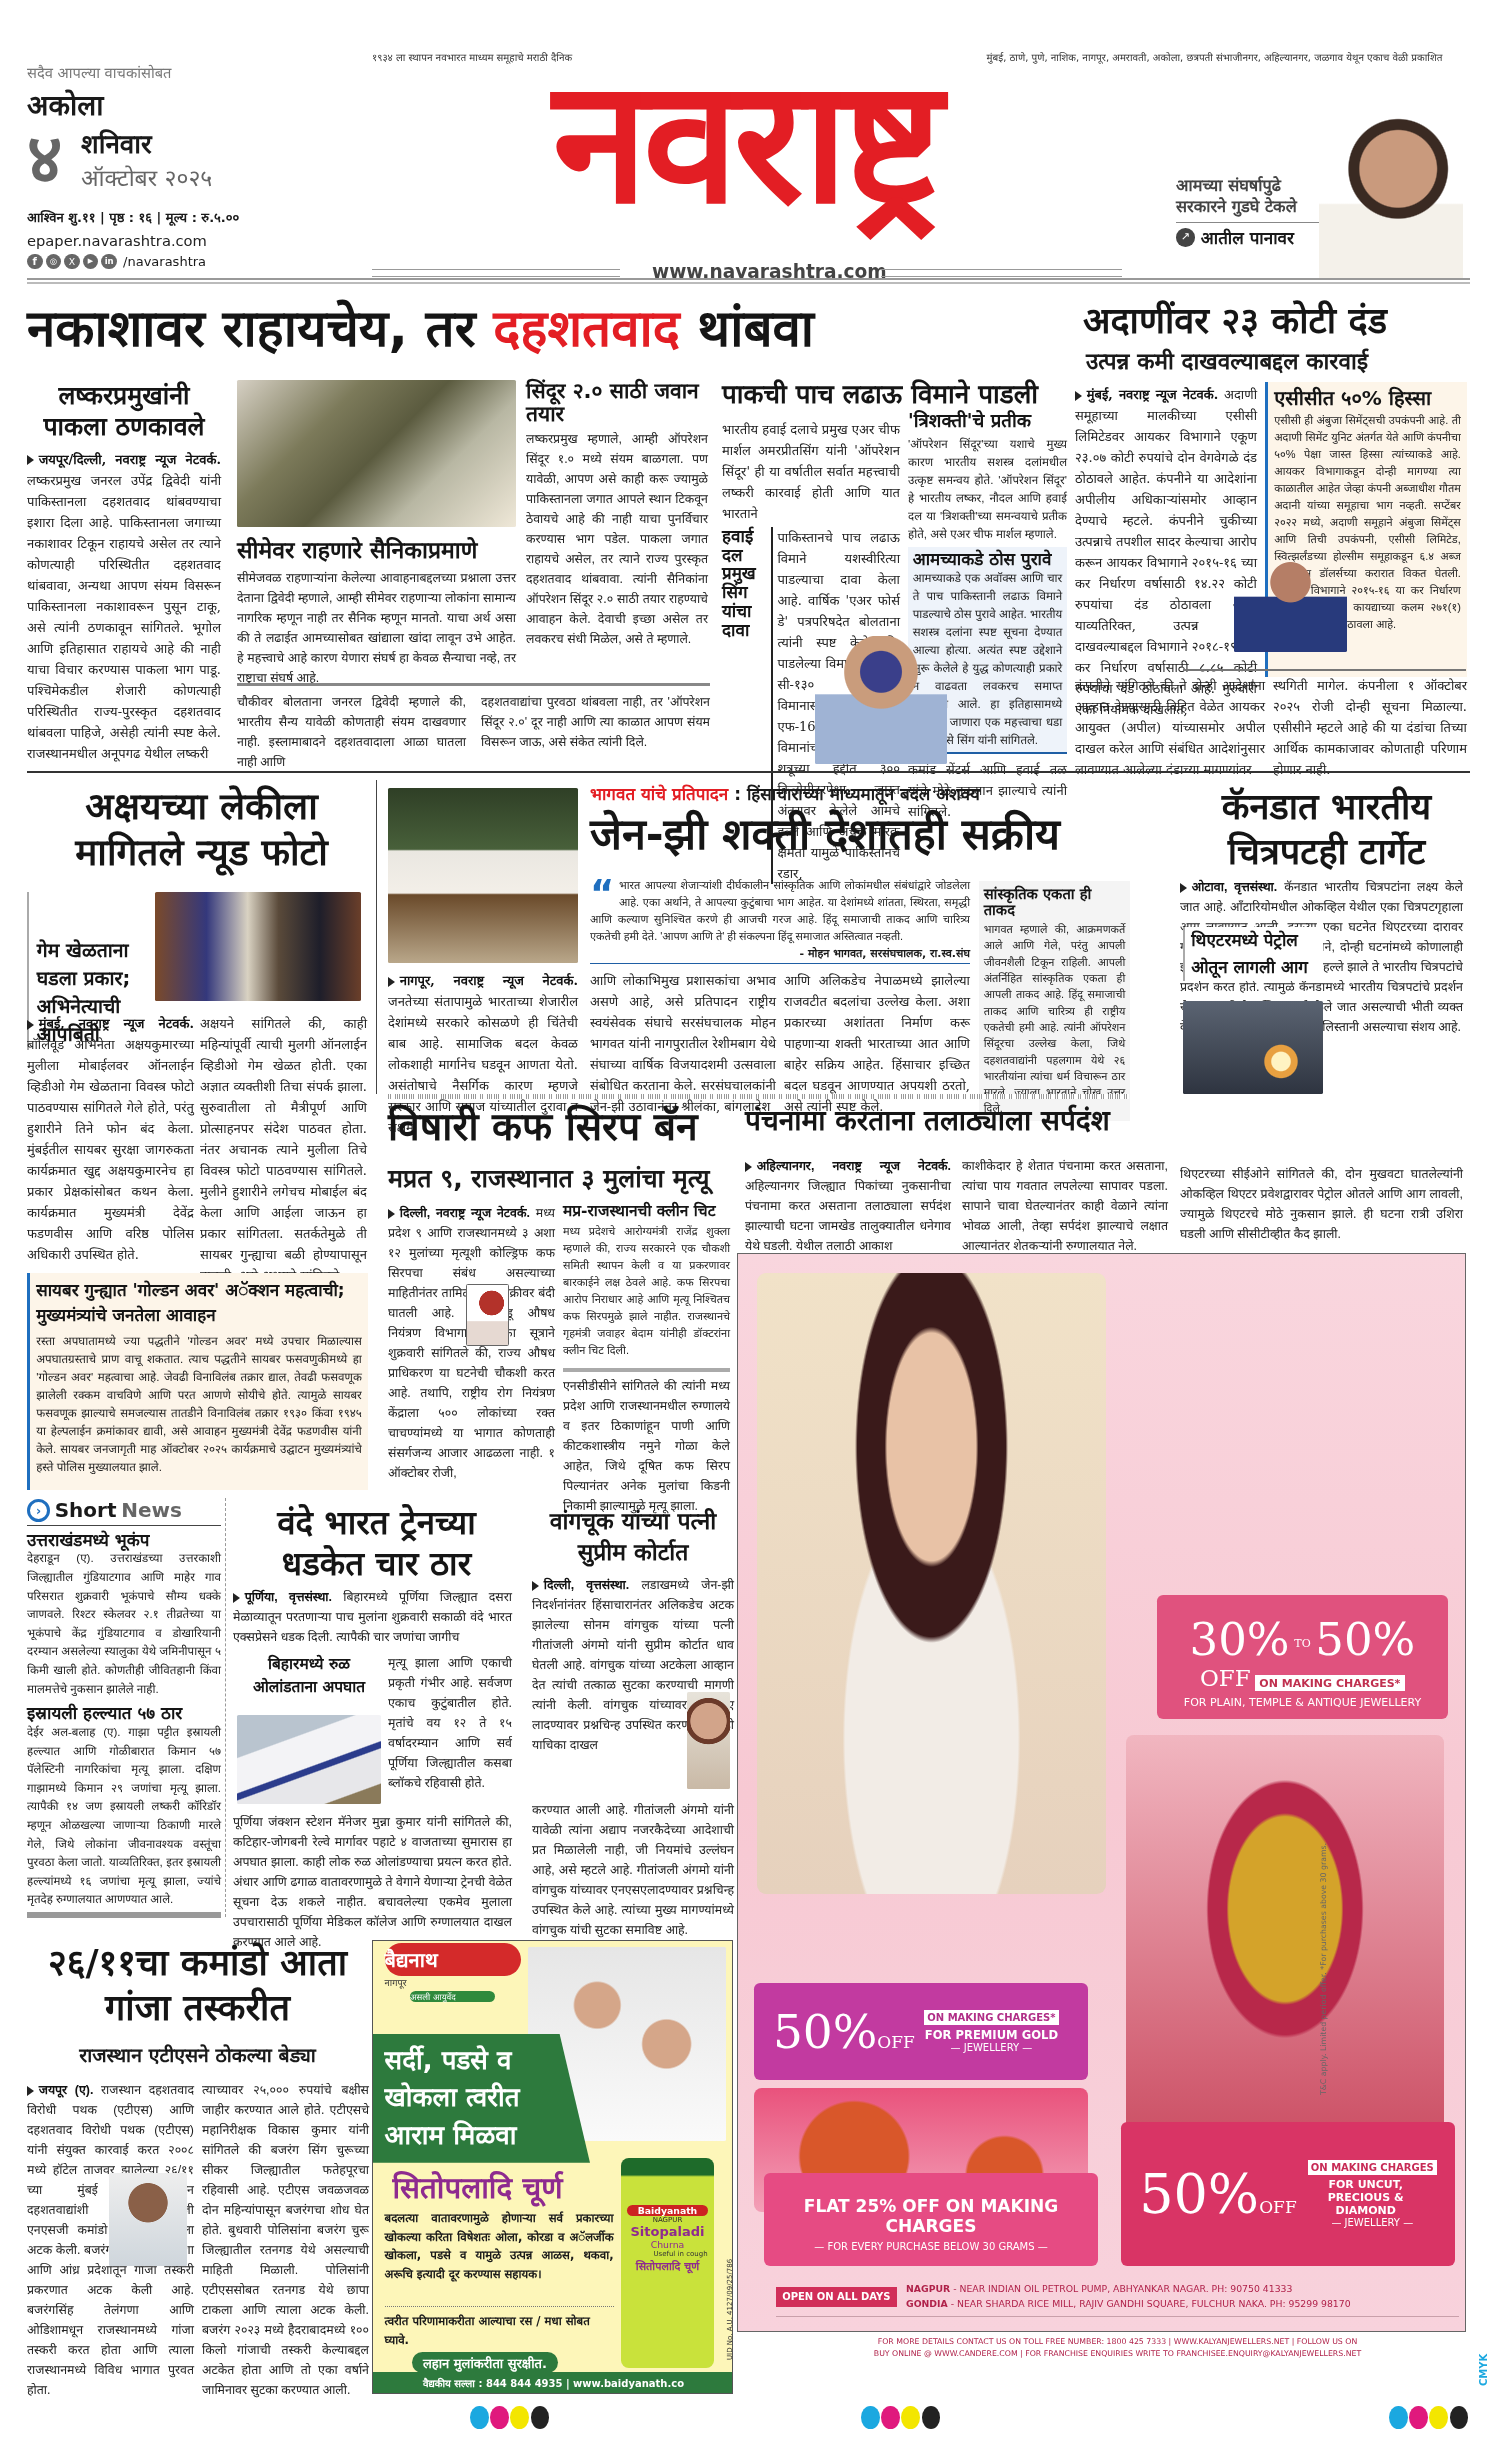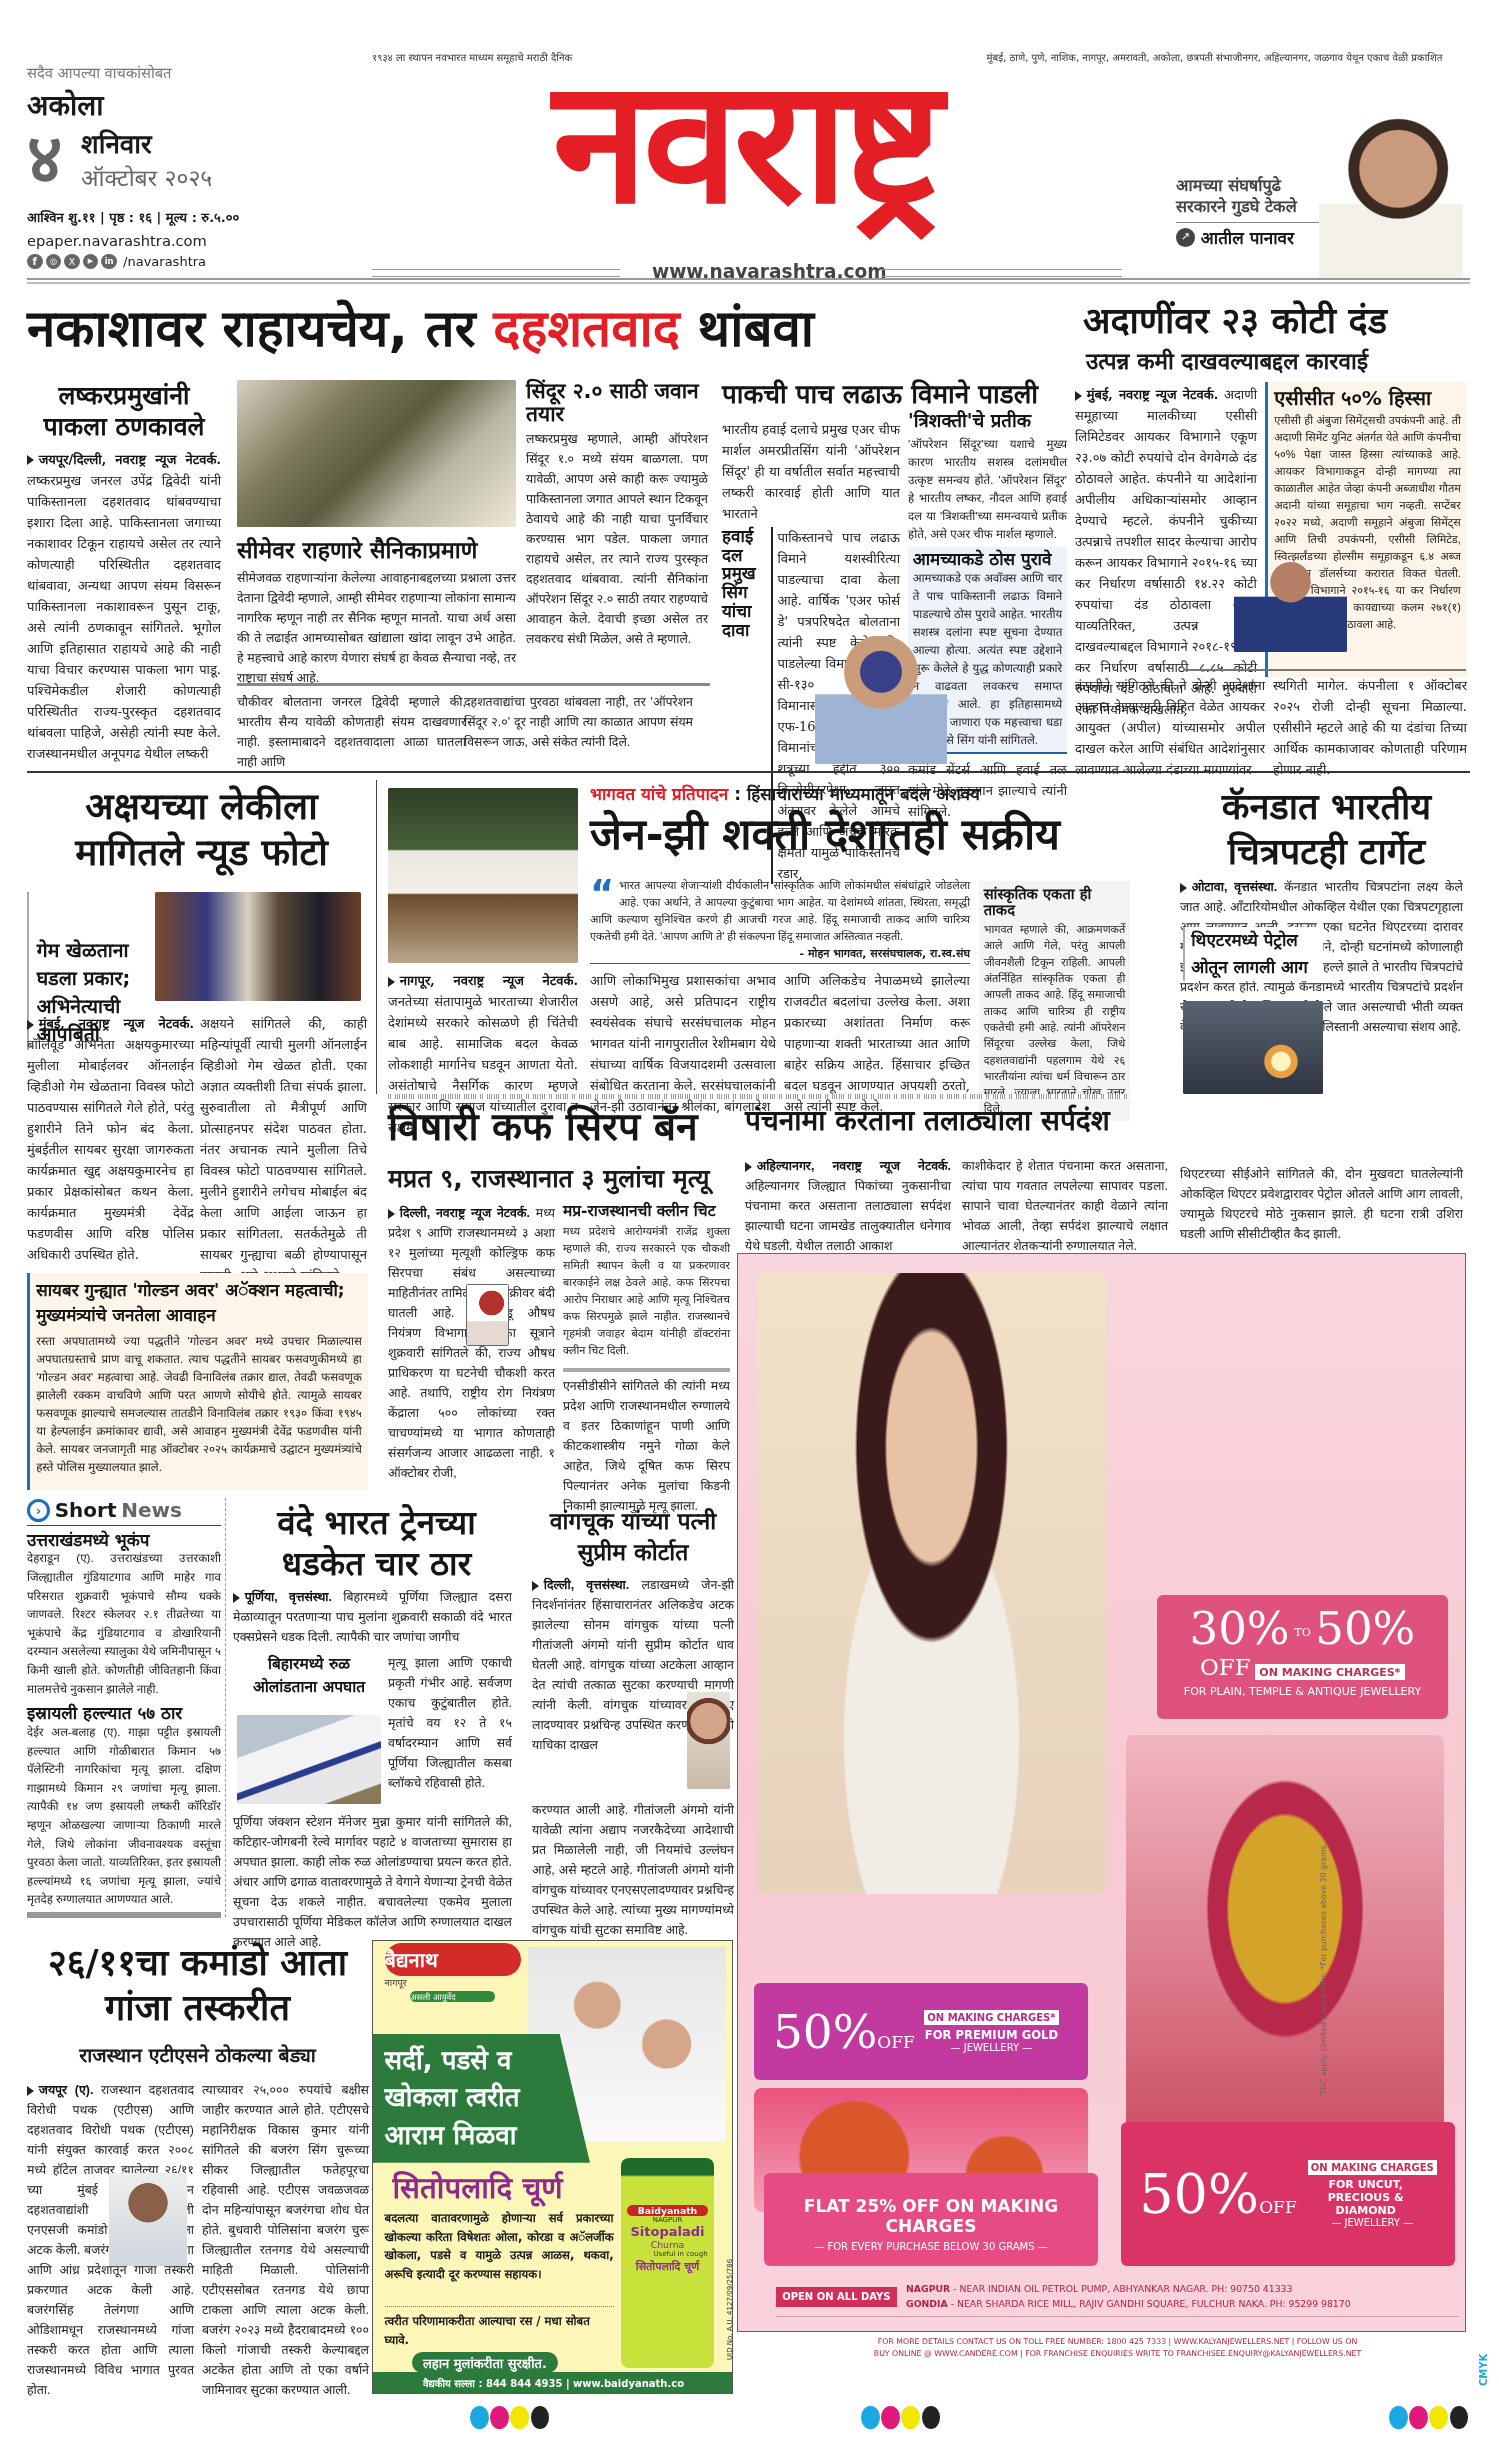--- a/index.html
+++ b/index.html
@@ -76,21 +76,21 @@
 </div>
 
 <div class="abs" style="left:237px;top:538px;width:279px;">
   <div class="hl" style="font-size:23px;">सीमेवर राहणारे सैनिकाप्रमाणे</div>
   <p class="small" style="margin-top:4.7px;">सीमेजवळ राहणाऱ्यांना केलेल्या आवाहनाबद्दलच्या प्रश्नाला उत्तर देताना द्विवेदी म्हणाले, आम्ही सीमेवर राहणाऱ्या लोकांना सामान्य नागरिक म्हणून नाही तर सैनिक म्हणून मानतो. याचा अर्थ असा की ते लढाईत आमच्यासोबत खांद्याला खांदा लावून उभे आहेत. हे महत्त्वाचे आहे कारण येणारा संघर्ष हा केवळ सैन्याचा नव्हे, तर राष्ट्राचा संघर्ष आहे.</p>
 </div>
 <div class="rule" style="left:237px;top:683px;width:473px;height:3.1px;background:#888;"></div>
 <div class="abs" style="left:237px;top:692px;width:229px;">
     <p class="small">चौकीवर बोलताना जनरल द्विवेदी म्हणाले की, भारतीय सैन्य यावेळी कोणताही संयम दाखवणार नाही. इस्लामाबादने दहशतवादाला आळा घातला नाही आणि</p>
   </div>
-<div class="abs" style="left:464px;top:692px;width:229px;">
+<div class="abs" style="left:481px;top:692px;width:229px;">
     <p class="small">दहशतवाद्यांचा पुरवठा थांबवला नाही, तर 'ऑपरेशन सिंदूर २.०' दूर नाही आणि त्या काळात आपण संयम विसरून जाऊ, असे संकेत त्यांनी दिले.</p>
   </div>
 
 <div class="abs hl" style="left:722px;top:380px;font-size:26px;white-space:nowrap;">पाकची पाच लढाऊ विमाने पाडली</div>
 <div class="abs" style="left:722px;top:419px;width:178px;">
   <p class="body">भारतीय हवाई दलाचे प्रमुख एअर चीफ मार्शल अमरप्रीतसिंग यांनी 'ऑपरेशन सिंदूर' ही या वर्षातील सर्वात महत्त्वाची लष्करी कारवाई होती आणि यात भारताने</p>
   <div style="display:flex;margin-top:3.1px;">
     <div class="hl" style="font-size:17px;width:62px;border-right:2.3px solid #222;padding-right:15px;">हवाई दल प्रमुख सिंग यांचा दावा</div>
     <p class="body" style="margin-left:4.7px;">पाकिस्तानचे पाच लढाऊ विमाने यशस्वीरित्या पाडल्याचा दावा केला आहे. वार्षिक 'एअर फोर्स डे' पत्रपरिषदेत बोलताना त्यांनी स्पष्ट केले की, पाडलेल्या विमानांमध्ये एक सी-१३० श्रेणीच्या विमानासह चार ते पाच एफ-16 आणि जेएफ-17 विमानांचा समावेश होता. शत्रूच्या हद्दीत ३०० किलोमीटरपेक्षा जास्त अंतरावर केलेले आमचे हल्ले आणि अचूक मारक क्षमता यामुळे पाकिस्तानचे रडार,</p>
   </div>
@@ -196,21 +196,21 @@
 <div class="abs hl" style="left:745px;top:1106px;font-size:28px;white-space:nowrap;">पंचनामा करताना तलाठ्याला सर्पदंश</div>
 <div class="abs" style="left:745px;top:1156px;width:206px;">
   <p class="small"><span class="tri"></span><span class="dateline">अहिल्यानगर, नवराष्ट्र न्यूज नेटवर्क.</span> <span>अहिल्यानगर जिल्ह्यात पिकांच्या नुकसानीचा पंचनामा करत असताना तलाठ्याला सर्पदंश झाल्याची घटना जामखेड तालुक्यातील धनेगाव येथे घडली. येथील तलाठी आकाश</span></p>
 </div>
 <div class="abs" style="left:962px;top:1156px;width:206px;">
     <p class="small">काशीकेदार हे शेतात पंचनामा करत असताना, त्यांचा पाय गवतात लपलेल्या सापावर पडला. सापाने चावा घेतल्यानंतर काही वेळाने त्यांना भोवळ आली, तेव्हा सर्पदंश झाल्याचे लक्षात आल्यानंतर शेतकऱ्यांनी रुग्णालयात नेले.</p>
   </div>
 
 <div class="abs" style="left:737px;top:1253px;width:729px;height:1079px;background:linear-gradient(180deg,#f9d6de 0%,#f7c9d3 50%,#f8d2dc 100%);border:0.8px solid #666;">
   <div class="photo" style="left:19.4px;top:19.4px;width:349px;height:621px;border-radius:9.3px;background:radial-gradient(ellipse at 50% 28%,#e8c2a6 0 18%,#3a1a1a 19% 30%,transparent 31%),radial-gradient(ellipse at 50% 75%,#f2ece6 0 35%,transparent 36%),linear-gradient(180deg,#f1e2c8,#e6d1bd);"></div>
-  <div class="abs" style="left:419px;top:341px;width:291px;height:124px;background:#e0527e;border-radius:6.2px;color:#fff;text-align:center;padding-top:11px;">
+  <div class="abs" style="left:419px;top:341px;width:291px;height:124px;background:#e0527e;border-radius:6.2px;color:#fff;text-align:center;padding-top:22px;">
     <div class="serif" style="font-size:45px;line-height:1;">
       <span>30%</span><span style="font-size:11px;vertical-align:middle;margin:0 4.7px;">TO</span><span>50%</span>
     </div>
     <div style="margin-top:3.1px;"><span class="serif" style="font-size:23px;">OFF</span>
       <span style="background:#fff;color:#c0304f;font-weight:bold;font-size:11px;padding:1.6px 4.7px;vertical-align:middle;">ON MAKING CHARGES*</span></div>
     <div style="font-size:11px;margin-top:4.7px;">FOR PLAIN, TEMPLE &amp; ANTIQUE JEWELLERY</div>
   </div>
   <div class="photo" style="left:388px;top:481px;width:318px;height:435px;border-radius:7.8px;background:radial-gradient(ellipse at 50% 40%,#d4a32a 0 25%,#b8284a 26% 34%,transparent 35%),linear-gradient(180deg,#f1b6c0,#c9485e);"></div>
   <div class="abs" style="left:15.5px;top:729px;width:334px;height:97px;background:#c23aa0;border-radius:6.2px;color:#fff;display:flex;align-items:center;padding-left:19.4px;gap:9.3px;">
     <div><span class="serif" style="font-size:47px;">50%</span><span class="serif" style="font-size:17px;">OFF</span></div>

